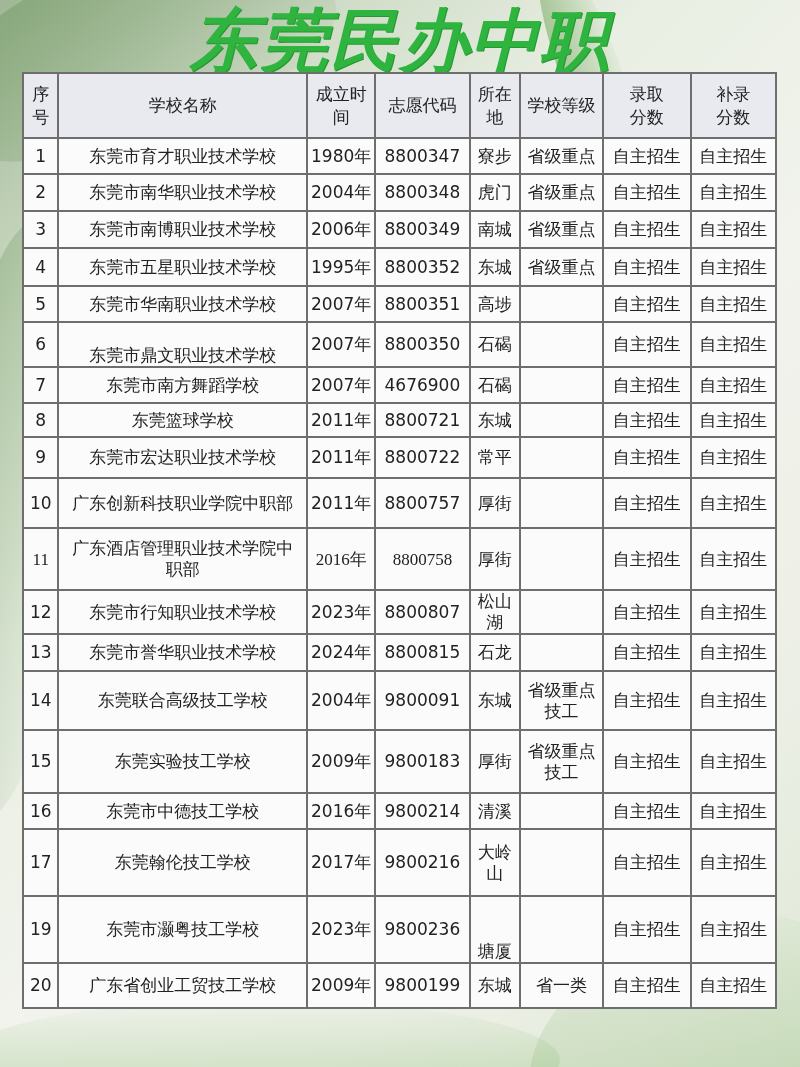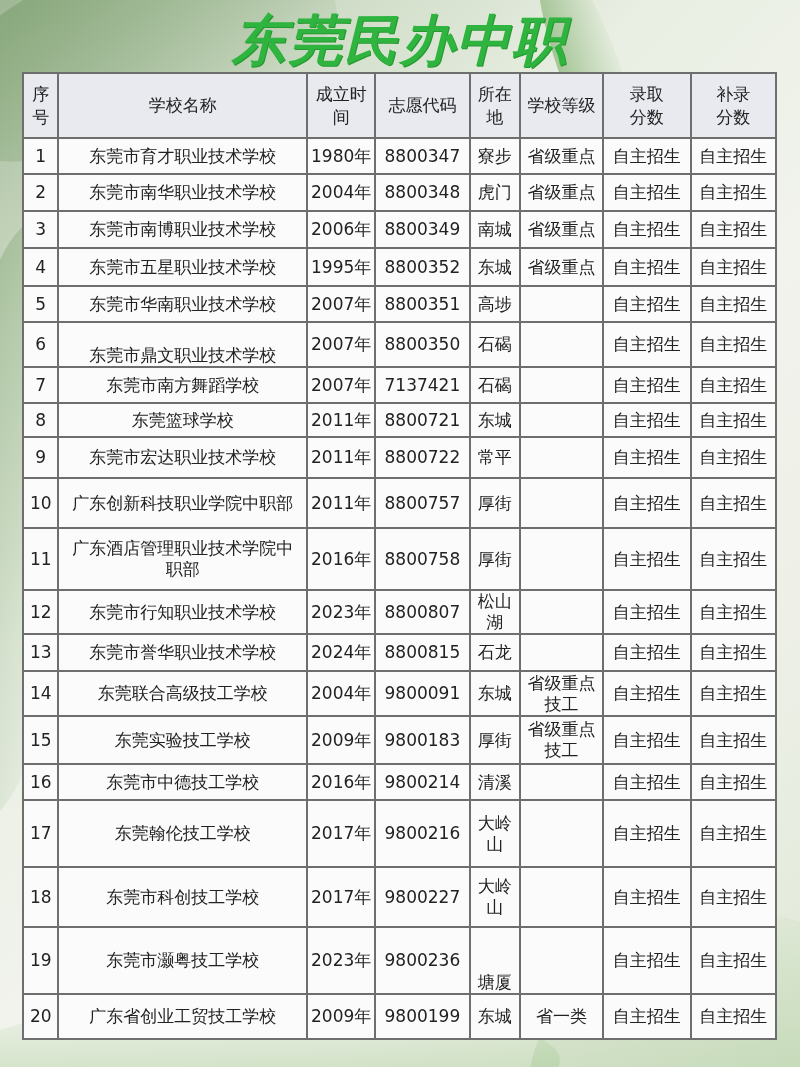--- a/index.html
+++ b/index.html
@@ -11,21 +11,21 @@
     .bg-leaf { position: absolute; pointer-events: none; }
     .leaf1 { left: -80px; top: -40px; width: 420px; height: 180px; background: linear-gradient(160deg, rgba(110,150,95,0.55), rgba(180,205,165,0.0)); transform: rotate(-18deg); border-radius: 50% 50% 50% 50%/ 60% 60% 40% 40%; }
     .leaf2 { left: -60px; top: 220px; width: 140px; height: 600px; background: linear-gradient(90deg, rgba(120,160,105,0.45), rgba(200,220,190,0)); border-radius: 40%; transform: rotate(8deg); }
     .leaf3 { left: 560px; top: -60px; width: 60px; height: 260px; background: linear-gradient(90deg, rgba(120,170,100,0.6), rgba(170,200,150,0.1)); transform: rotate(-20deg); border-radius: 50%; }
     .leaf4 { left: 520px; top: 930px; width: 340px; height: 200px; background: linear-gradient(20deg, rgba(150,190,130,0.5), rgba(220,235,210,0)); transform: rotate(-25deg); border-radius: 50%; }
     .leaf5 { left: -40px; top: 1000px; width: 600px; height: 120px; background: linear-gradient(0deg, rgba(150,195,130,0.55), rgba(230,240,220,0)); border-radius: 50%; }
 
     .title {
       position: absolute; left: 0; right: 0; top: 10px; text-align: center;
       font-family: "DejaVu Sans", sans-serif; font-weight: bold; font-style: italic;
-      font-size: 54px; letter-spacing: 2px; color: #2fb43f;
+      font-size: 68px; letter-spacing: 2px; color: #2fb43f;
       text-shadow: 1px 1px 0 #24992f;
       line-height: 62px;
     }
 
     table.main {
       position: absolute; left: 22px; top: 72px; width: 755px;
       border-collapse: collapse; table-layout: fixed;
       font-size: 17px; color: #222;
       background: #14532d;
     }
@@ -138,21 +138,21 @@
         <td><span>8800350</span></td>
         <td><span style="display: inline-block; width: 2.1em; word-break: break-all;">石碣</span></td>
         <td><span style="display: inline-block; width: 4.1em; word-break: break-all;"></span></td>
         <td><span>自主招生</span></td>
         <td><span>自主招生</span></td>
       </tr>
       <tr style="height: 36px;">
         <td><span>7</span></td>
         <td><span style="display: inline-block; max-width: 13.2em; word-break: break-all;">东莞市南方舞蹈学校</span></td>
         <td><span>2007年</span></td>
-        <td><span>7137421</span></td>
+        <td><span>4676900</span></td>
         <td><span style="display: inline-block; width: 2.1em; word-break: break-all;">石碣</span></td>
         <td><span style="display: inline-block; width: 4.1em; word-break: break-all;"></span></td>
         <td><span>自主招生</span></td>
         <td><span>自主招生</span></td>
       </tr>
       <tr style="height: 34px;">
         <td><span>8</span></td>
         <td><span style="display: inline-block; max-width: 13.2em; word-break: break-all;">东莞篮球学校</span></td>
         <td><span>2011年</span></td>
         <td><span>8800721</span></td>
@@ -174,21 +174,21 @@
       <tr style="height: 50px;">
         <td><span>10</span></td>
         <td><span style="display: inline-block; max-width: 13.2em; word-break: break-all;">广东创新科技职业学院中职部</span></td>
         <td><span>2011年</span></td>
         <td><span>8800757</span></td>
         <td><span style="display: inline-block; width: 2.1em; word-break: break-all;">厚街</span></td>
         <td><span style="display: inline-block; width: 4.1em; word-break: break-all;"></span></td>
         <td><span>自主招生</span></td>
         <td><span>自主招生</span></td>
       </tr>
-      <tr style="height: 62px;">
+      <tr style="height: 62px; font-family: Liberation Serif, serif;">
         <td><span>11</span></td>
         <td><span style="display: inline-block; max-width: 13.2em; word-break: break-all;">广东酒店管理职业技术学院中职部</span></td>
         <td><span>2016年</span></td>
         <td><span>8800758</span></td>
         <td><span style="display: inline-block; width: 2.1em; word-break: break-all;">厚街</span></td>
         <td><span style="display: inline-block; width: 4.1em; word-break: break-all;"></span></td>
         <td><span>自主招生</span></td>
         <td><span>自主招生</span></td>
       </tr>
       <tr style="height: 42px;">
@@ -204,31 +204,31 @@
       <tr style="height: 37px; padding-left: 44px;">
         <td><span>13</span></td>
         <td><span style="display: inline-block; max-width: 13.2em; word-break: break-all;">东莞市誉华职业技术学校</span></td>
         <td><span>2024年</span></td>
         <td><span>8800815</span></td>
         <td><span style="display: inline-block; width: 2.1em; word-break: break-all;">石龙</span></td>
         <td><span style="display: inline-block; width: 4.1em; word-break: break-all;"></span></td>
         <td><span>自主招生</span></td>
         <td><span>自主招生</span></td>
       </tr>
-      <tr style="height: 45px; margin-left: 24px;">
+      <tr style="height: 59px; margin-left: 24px;">
         <td><span>14</span></td>
         <td><span style="display: inline-block; max-width: 13.2em; word-break: break-all;">东莞联合高级技工学校</span></td>
         <td><span>2004年</span></td>
         <td><span>9800091</span></td>
         <td><span style="display: inline-block; width: 2.1em; word-break: break-all;">东城</span></td>
         <td><span style="display: inline-block; width: 4.1em; word-break: break-all;">省级重点技工</span></td>
         <td><span>自主招生</span></td>
         <td><span>自主招生</span></td>
       </tr>
-      <tr style="height: 48px;">
+      <tr style="height: 63px;">
         <td><span>15</span></td>
         <td><span style="display: inline-block; max-width: 13.2em; word-break: break-all;">东莞实验技工学校</span></td>
         <td><span>2009年</span></td>
         <td><span>9800183</span></td>
         <td><span style="display: inline-block; width: 2.1em; word-break: break-all;">厚街</span></td>
         <td><span style="display: inline-block; width: 4.1em; word-break: break-all;">省级重点技工</span></td>
         <td><span>自主招生</span></td>
         <td><span>自主招生</span></td>
       </tr>
       <tr style="height: 36px;">
@@ -244,30 +244,20 @@
       <tr style="height: 67px;">
         <td><span>17</span></td>
         <td><span style="display: inline-block; max-width: 13.2em; word-break: break-all;">东莞翰伦技工学校</span></td>
         <td><span>2017年</span></td>
         <td><span>9800216</span></td>
         <td><span style="display: inline-block; width: 2.1em; word-break: break-all;">大岭山</span></td>
         <td><span style="display: inline-block; width: 4.1em; word-break: break-all;"></span></td>
         <td><span>自主招生</span></td>
         <td><span>自主招生</span></td>
       </tr>
-      <tr style="height: 60px;">
-        <td><span>18</span></td>
-        <td><span style="display: inline-block; max-width: 13.2em; word-break: break-all;">东莞市科创技工学校</span></td>
-        <td><span>2017年</span></td>
-        <td><span>9800227</span></td>
-        <td><span style="display: inline-block; width: 2.1em; word-break: break-all;">大岭山</span></td>
-        <td><span style="display: inline-block; width: 4.1em; word-break: break-all;"></span></td>
-        <td><span>自主招生</span></td>
-        <td><span>自主招生</span></td>
-      </tr>
       <tr style="height: 33px;">
         <td><span>19</span></td>
         <td><span style="display: inline-block; max-width: 13.2em; word-break: break-all;">东莞市灏粤技工学校</span></td>
         <td><span>2023年</span></td>
         <td><span>9800236</span></td>
         <td><span style="display: inline-block; width: 2.1em; word-break: break-all; margin-top: 44px;">塘厦</span></td>
         <td><span style="display: inline-block; width: 4.1em; word-break: break-all;"></span></td>
         <td><span>自主招生</span></td>
         <td><span>自主招生</span></td>
       </tr>

